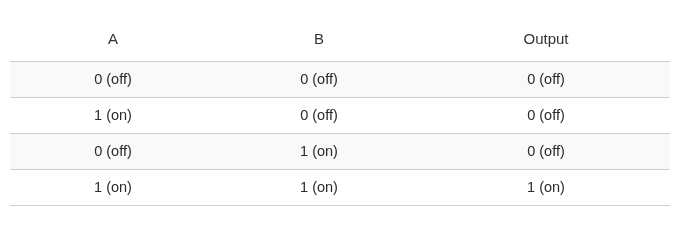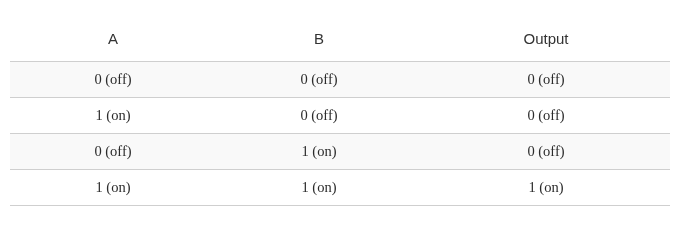--- a/index.html
+++ b/index.html
@@ -44,21 +44,20 @@
   table.truth-table tbody td {
     font-size: 14.5px;
     color: #2b2b2b;
     text-align: center;
     padding: 0 8px;
     height: 35px;
     line-height: 35px;
     border-top: 1px solid #cfcfcf;
     vertical-align: middle;
     white-space: nowrap;
-    font-family: Liberation Serif, serif;
   }
   table.truth-table tbody tr.striped td {
     background: #f9f9f9;
   }
   table.truth-table tbody tr.plain td {
     background: #ffffff;
   }
   table.truth-table tbody tr:last-child td {
     border-bottom: 1px solid #cfcfcf;
   }

